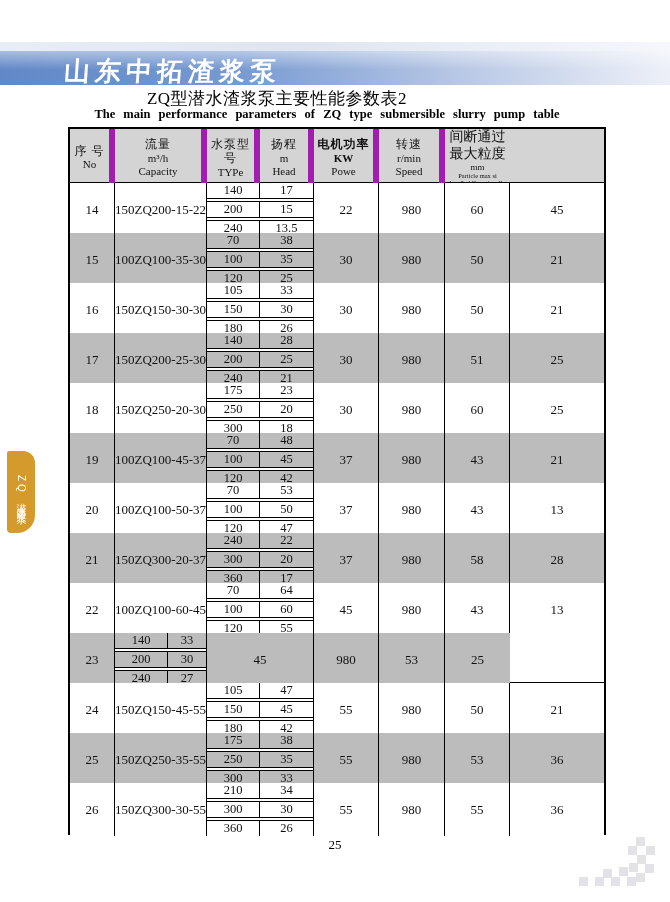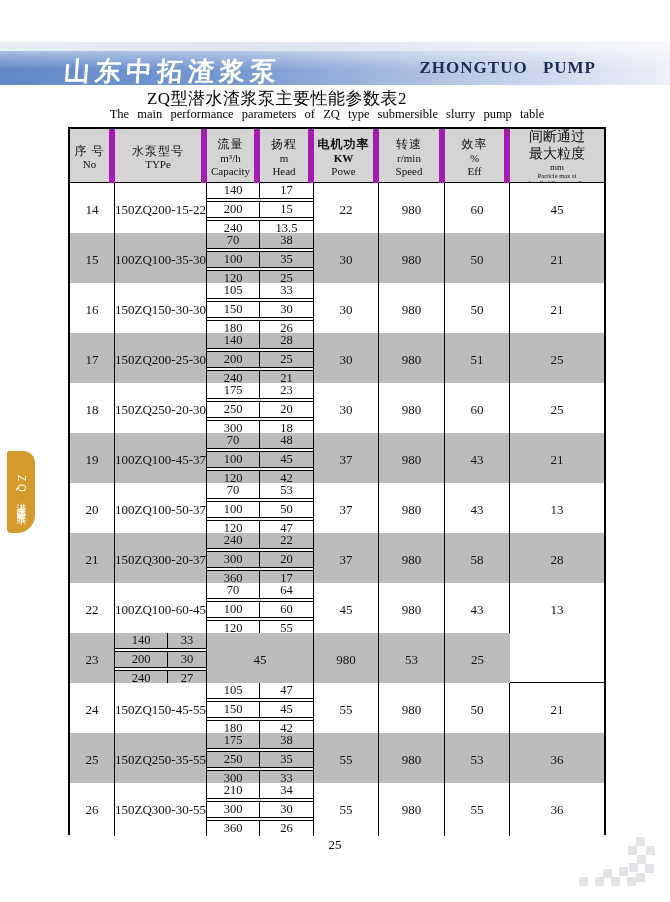--- a/index.html
+++ b/index.html
@@ -31,21 +31,21 @@
     font-size:17px;font-weight:700;color:#1d2c55;letter-spacing:1px;word-spacing:10px;
     white-space:nowrap;
   }
   
   .title{
     position:absolute;left:0;top:87px;width:554px;text-align:center;
     font-size:17px;color:#000;letter-spacing:.5px;
   }
   .subtitle{
     position:absolute;left:0;top:107px;width:654px;text-align:center;
-    font-size:12.5px;font-weight:400;color:#000;word-spacing:5px;
+    font-size:12.5px;font-weight:700;color:#000;word-spacing:5px;
   }
   
   .tbl{
     position:absolute;left:68px;top:127px;width:534px;
     border:2px solid #000;box-sizing:content-box;background:#fff;
   }
   .thead{
     display:grid;grid-template-columns:45px 92px 53px 54px 65px 66px 65px 1fr;
     height:53px;border-bottom:1px solid #000;background:#d4d4d4;
   }
@@ -103,60 +103,54 @@
   }
   .decor{position:absolute;left:0;top:0;width:670px;height:902px;pointer-events:none;}
   .decor .sq{position:absolute;width:9px;height:9px;background:#e2e2e7;}
 </style>
 </head>
 <body>
 
 <div class="band-strip"></div>
 <div class="band">
   <div class="logo">山东中拓渣浆泵</div>
-  <div class="brand">ZHONGTUO  PUMP</div>
 </div>
 
 <div class="title">ZQ型潜水渣浆泵主要性能参数表2</div>
 <div class="subtitle">The  main  performance  parameters  of  ZQ  type  submersible  slurry  pump  table</div>
 
 <div class="tbl">
   <div class="thead">
     <div class="th">
       <span class="zh">序 号</span>
       <span class="en">No</span>
-    </div>
-    <div class="th">
-      <span class="zh">水泵型号</span>
-      <span class="en">TYPe</span>
     </div>
     <div class="th">
       <span class="zh">流量</span>
       <span class="unit">m³/h</span>
       <span class="en">Capacity</span>
+    </div>
+    <div class="th">
+      <span class="zh">水泵型号</span>
+      <span class="en">TYPe</span>
     </div>
     <div class="th">
       <span class="zh">扬程</span>
       <span class="unit">m</span>
       <span class="en">Head</span>
     </div>
     <div class="th bold">
       <span class="zh">电机功率</span>
       <span class="unit">KW</span>
       <span class="en">Powe</span>
     </div>
     <div class="th">
       <span class="zh">转速</span>
       <span class="unit">r/min</span>
       <span class="en">Speed</span>
-    </div>
-    <div class="th">
-      <span class="zh">效率</span>
-      <span class="unit">%</span>
-      <span class="en">Eff</span>
     </div>
     <div class="th">
       <span class="zh-sm">间断通过</span>
       <span class="zh-sm">最大粒度</span>
       <span class="unit-sm">mm</span>
       <span class="en-tiny">Particle max si</span>
       <span class="en-tiny">handled Occasionally</span>
     </div>
   </div>
   <div id="tbody">

